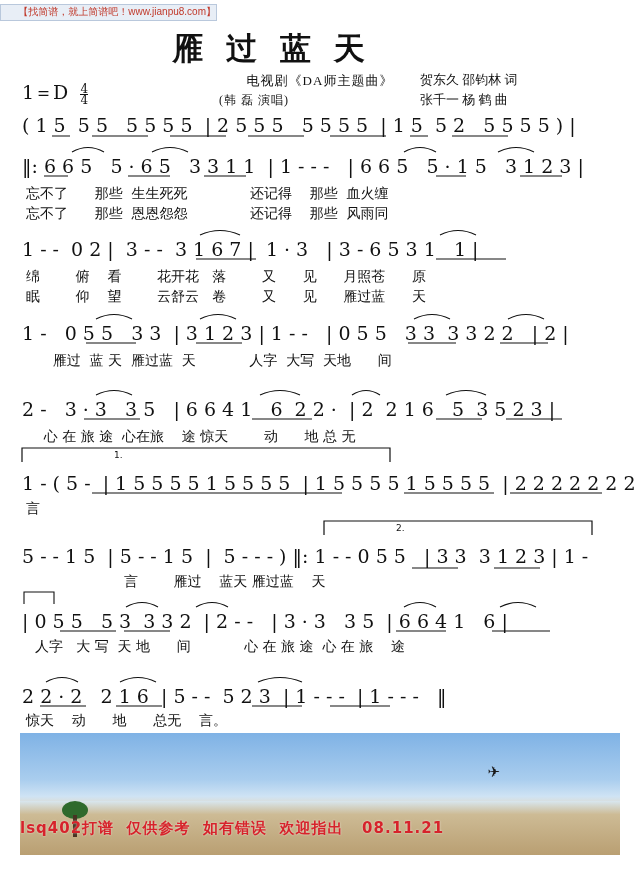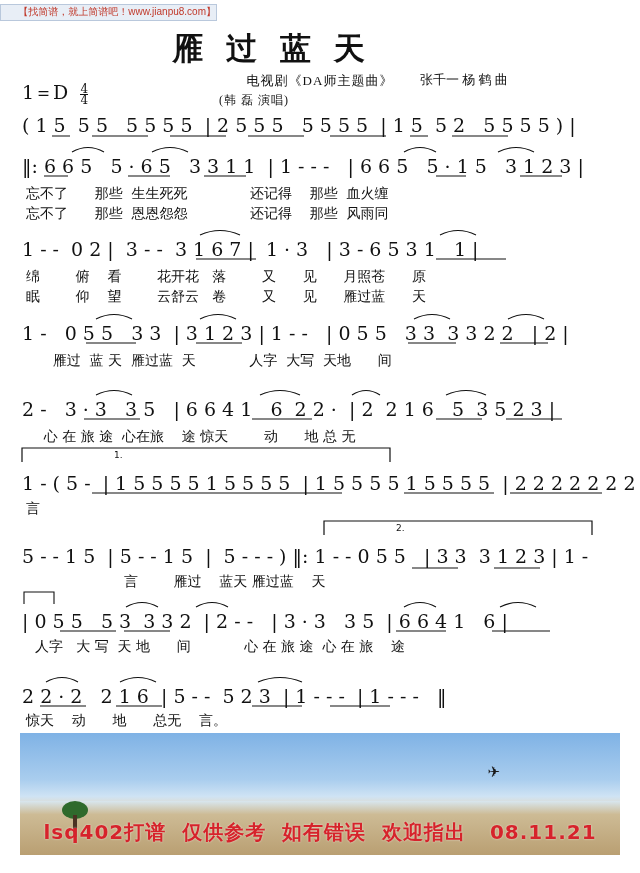--- a/index.html
+++ b/index.html
@@ -87,39 +87,40 @@
     position:absolute;left:42px;top:68px;width:26px;height:36px;
   }
   .photo .tree .crown{
     position:absolute;left:0;top:0;width:26px;height:18px;border-radius:50%;
     background:#2f6a2c;
   }
   .photo .tree .trunk{
     position:absolute;left:11px;top:14px;width:4px;height:22px;background:#4a3323;
   }
   .phototext{
-    position:absolute;left:0;top:86px;width:600px;text-align:center;
+    position:absolute;left:0;top:86px;width:600px;
     font-family:"DejaVu Sans", sans-serif;
-    font-size:20px;color:#d6232b;font-weight:bold;letter-spacing:1px;
+    font-size:15px;color:#d6232b;font-weight:bold;letter-spacing:1px;
     text-shadow:0 0 2px rgba(255,255,255,.7);
     white-space:pre;
   }
 </style>
 </head>
 <body>
 
 <div class="sheet">
 
   <div class="watermark">【找简谱，就上简谱吧！www.jianpu8.com】</div>
 
   <div class="title">雁 过 蓝 天</div>
   <div class="subtitle1">电视剧《DA师主题曲》</div>
   <div class="subtitle2">(韩 磊 演唱)</div>
 
   <div class="credits">
+    <div>贺东久 邵钧林 词</div>
     <div>张千一 杨  鹤 曲</div>
   </div>
 
   <div class="keysig">
     <span>1＝D</span>
     <span class="frac">
       <span>4</span>
       <span style="border-top:1px solid #111;">4</span>
     </span>
   </div>

